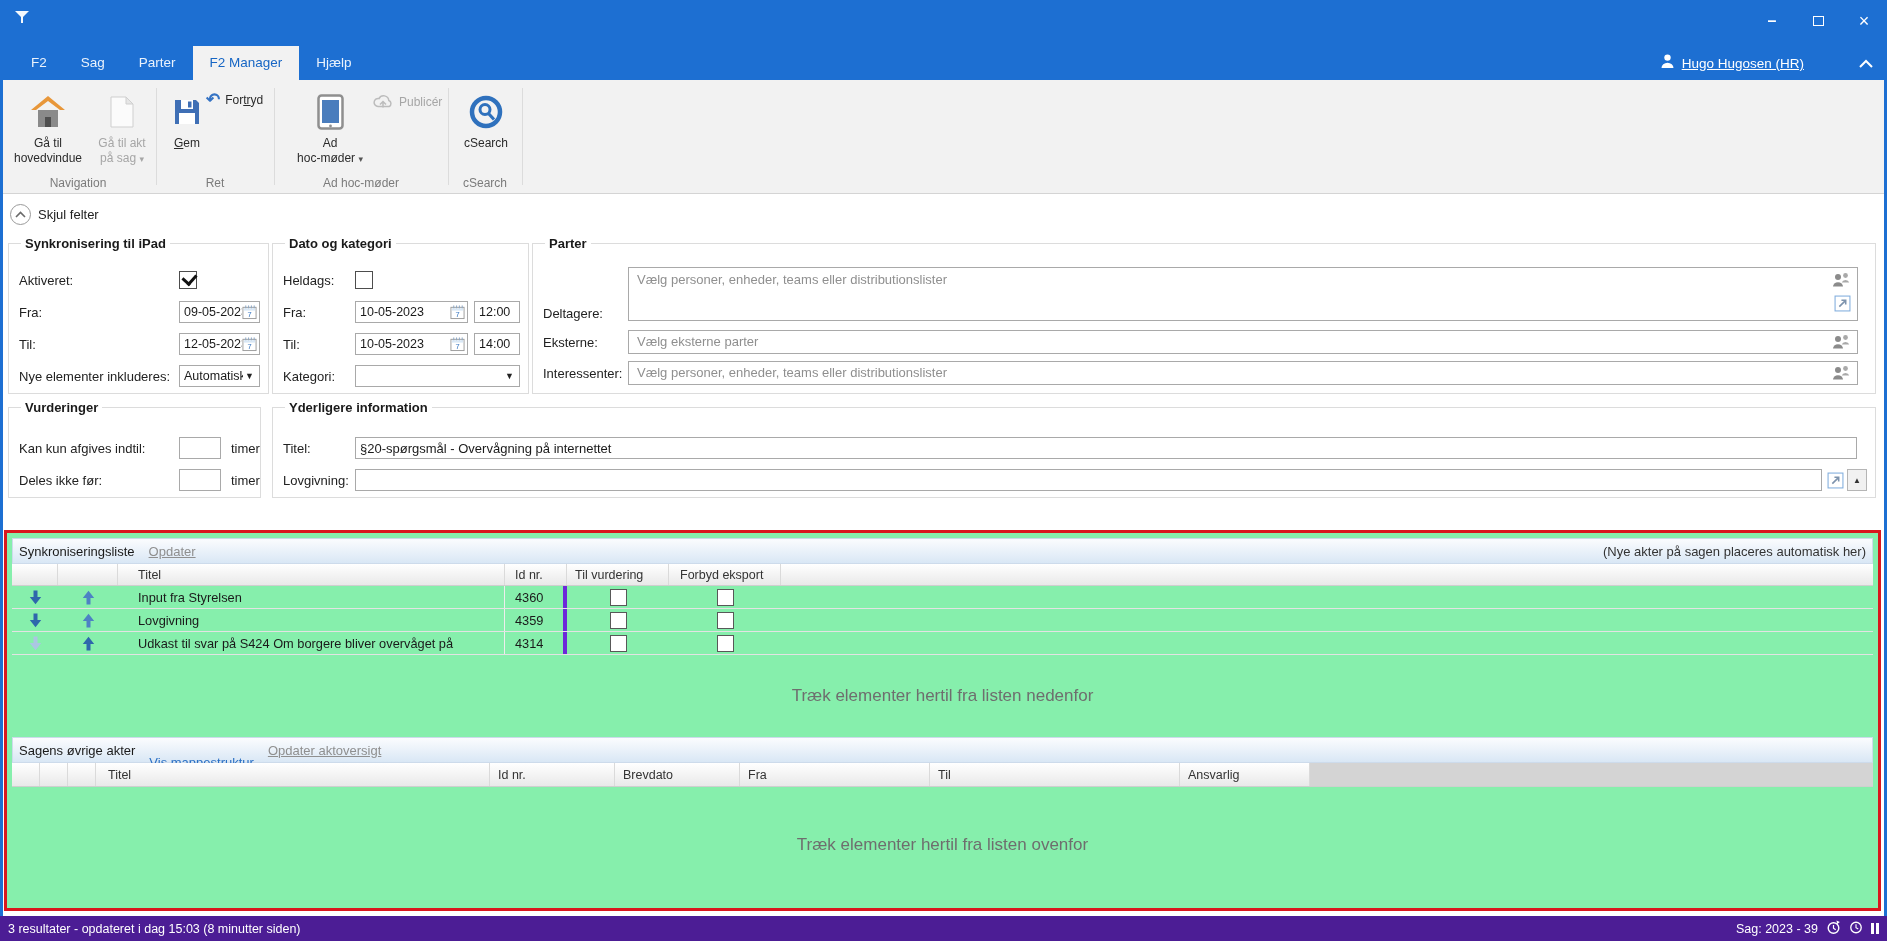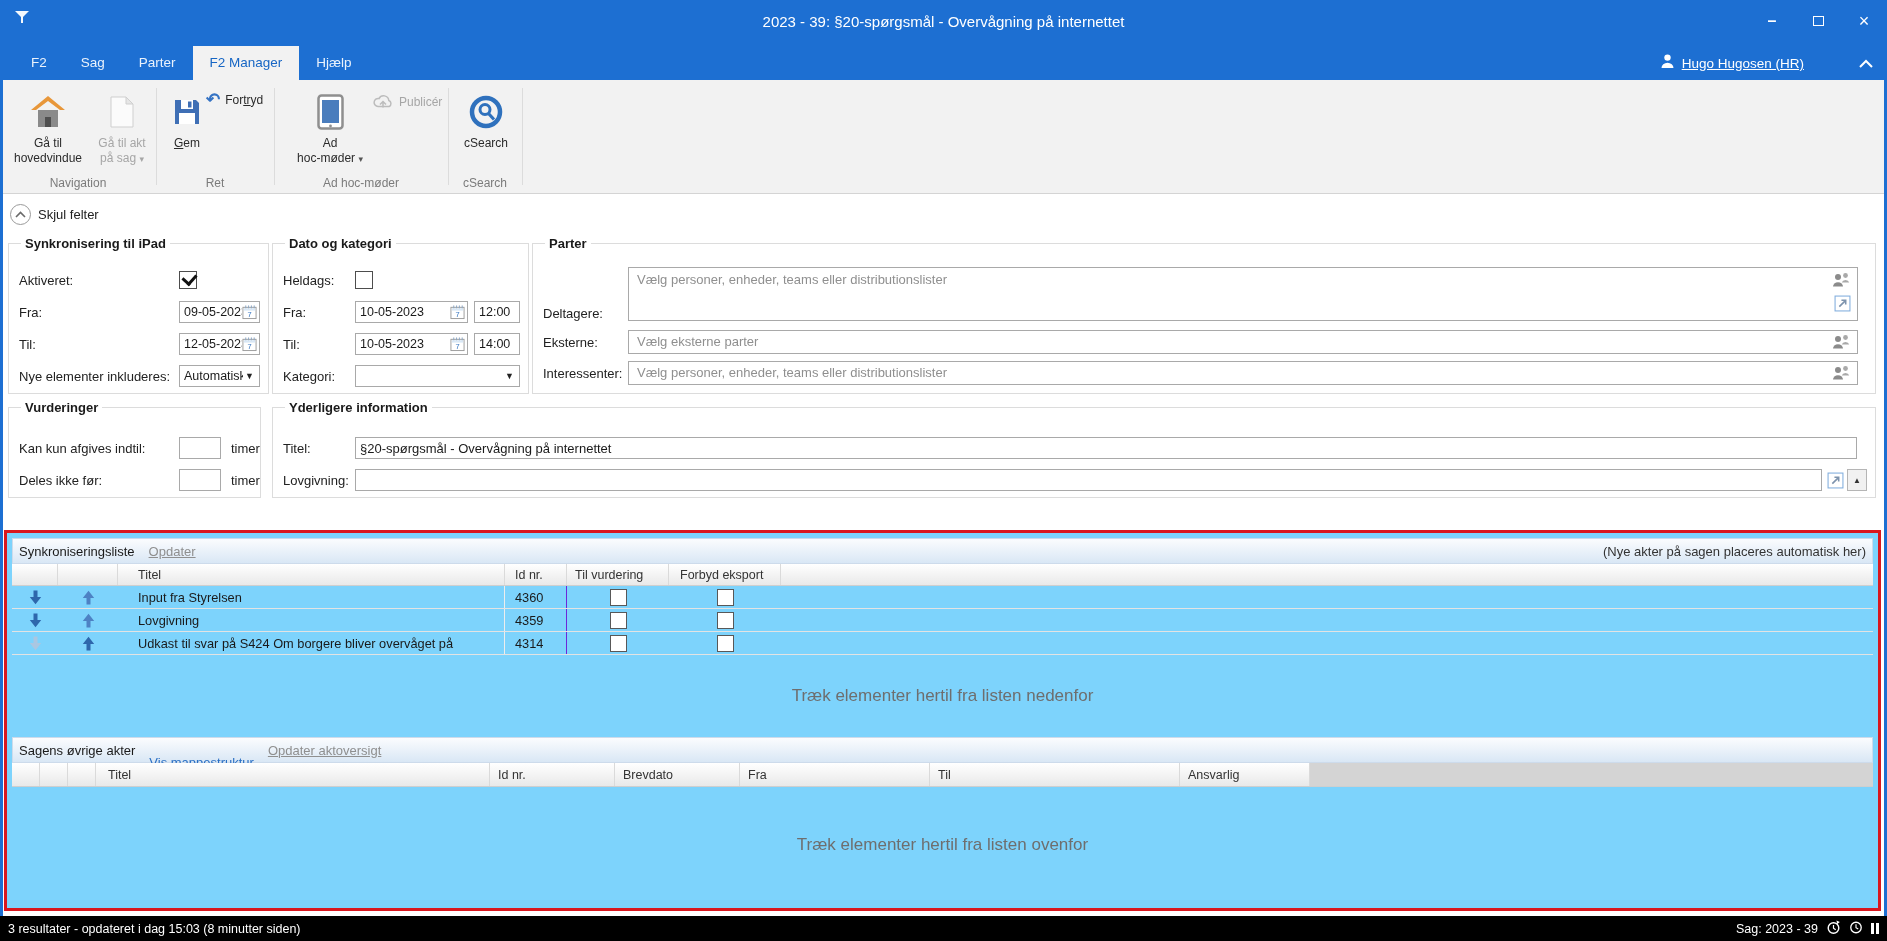--- a/index.html
+++ b/index.html
@@ -74,72 +74,71 @@
   .ph.mid { top:3px; }
   .pplico { position:absolute; right:6px; top:4px; }
   .expico { position:absolute; right:6px; bottom:4px; }
   .unit { font-size:13px; color:#222; margin-left:10px; white-space:nowrap; }
   .spinbtn { width:20px; height:22px; border:1px solid #b5b5b5; background:#f1f1f1; flex:none;
              display:flex; align-items:center; justify-content:center; font-size:8px; color:#333; }
   .expbtn { width:18px; height:18px; flex:none; display:flex; align-items:center; justify-content:center; }
 
   
   .redzone { position:absolute; left:4px; top:530px; width:1877px; height:381px;
-             border:3px solid #d9171e; background:#7dd3fc; padding:5px; display:flex; flex-direction:column; }
+             border:3px solid #d9171e; background:#86efac; padding:5px; display:flex; flex-direction:column; }
   .lheader { height:26px; flex:none; display:flex; align-items:center; font-size:13px; color:#1a1a1a;
              background:linear-gradient(#fbfcfe,#d9e7f5); border:1px solid #cddbeb; padding:0 6px; }
   .lheader .ttl { white-space:nowrap; }
   .linkgray { color:#8f8f8f; text-decoration:underline; margin-left:14px; white-space:nowrap; }
   .linkblue { color:#2a6fc4; text-decoration:underline; margin-left:14px; white-space:nowrap;margin-top:24px; }
   .note { margin-left:auto; color:#333; white-space:nowrap; }
   .thead { height:22px; flex:none; display:flex; background:linear-gradient(#ffffff,#e9e9e9);
            border-bottom:1px solid #cfcfcf; font-size:12.5px; color:#333; align-items:center; }
   .thead2 { height:24px; }
   .hc { height:100%; display:flex; align-items:center; border-right:1px solid #dadada; flex:none; }
   .hc.fill { flex:1; border-right:none; }
   .hc.grayfill { flex:1; border-right:none; background:#d4d4d4; }
   .trow { height:23px; flex:none; display:flex; align-items:flex-end; border-bottom:1px solid #e3e3e3;
           font-size:12.8px; color:#1a1a1a; }
   .tc { height:100%; display:flex; align-items:center; flex:none; }
   .c-a1 { width:46px; justify-content:center; }
   .c-a2 { width:60px; justify-content:center; }
   .c-titel { width:387px; padding-left:20px; overflow:hidden; white-space:nowrap; border-right:1px solid #ededed; }
-  .c-id { width:62px; padding-left:10px; border-right:1px solid #6d28d9; }
+  .c-id { width:62px; padding-left:10px; border-right:4px solid #6d28d9; }
   .c-vurd { width:102px; justify-content:center; }
   .c-forb { width:112px; justify-content:center; }
   .thead .c-titel, .thead .c-id { border-right:1px solid #dadada; }
   .rowcbx { width:17px; height:17px; border:1px solid #585858; background:#fff; }
   .dropzone1 { height:82px; flex:none; display:flex; align-items:center; justify-content:center; }
   .dropzone2 { flex:1; display:flex; align-items:center; justify-content:center; }
   .drophint { font-size:17px; color:#6e6e6e; }
   .h2c1 { width:28px; } .h2c2 { width:28px; } .h2c3 { width:28px; }
   .h2titel { width:394px; padding-left:12px; } .h2id { width:125px; padding-left:8px; }
   .h2brev { width:125px; padding-left:8px; } .h2fra { width:190px; padding-left:8px; }
   .h2til { width:250px; padding-left:8px; } .h2ansv { width:130px; padding-left:8px; }
 
   
-  .statusbar { position:absolute; left:0; top:916px; width:1887px; height:25px; background:#000000;
+  .statusbar { position:absolute; left:0; top:916px; width:1887px; height:25px; background:#4c1d95;
                color:#fff; font-size:12.5px; display:flex; align-items:center; padding:0 8px; }
   .statusright { margin-left:auto; display:flex; align-items:center; gap:8px; }
   .pauseico { display:flex; gap:2px; }
   .pauseico i { display:block; width:3px; height:11px; background:#fff; }
 </style>
 </head>
 <body>
 
 <div class="window">
 
   <div class="titlebar">
     <span class="app-logo">
       <svg width="16" height="16" viewBox="0 0 16 16">
           <path d="M1,2 h14 l-7,7 z" fill="#fff" opacity="0.95"></path>
           <rect x="7" y="8" width="2" height="6" fill="#fff" opacity="0.95"></rect>
         </svg>
     </span>
-    <div class="wtitle">2023 - 39: §20-spørgsmål - Overvågning på internettet</div>
     <div class="winbtns">
       <div class="winbtn min">
           <span>–</span>
         </div>
       <div class="winbtn">
           <span class="maxbox"></span>
         </div>
       <div class="winbtn close">
           <span>×</span>
         </div>

